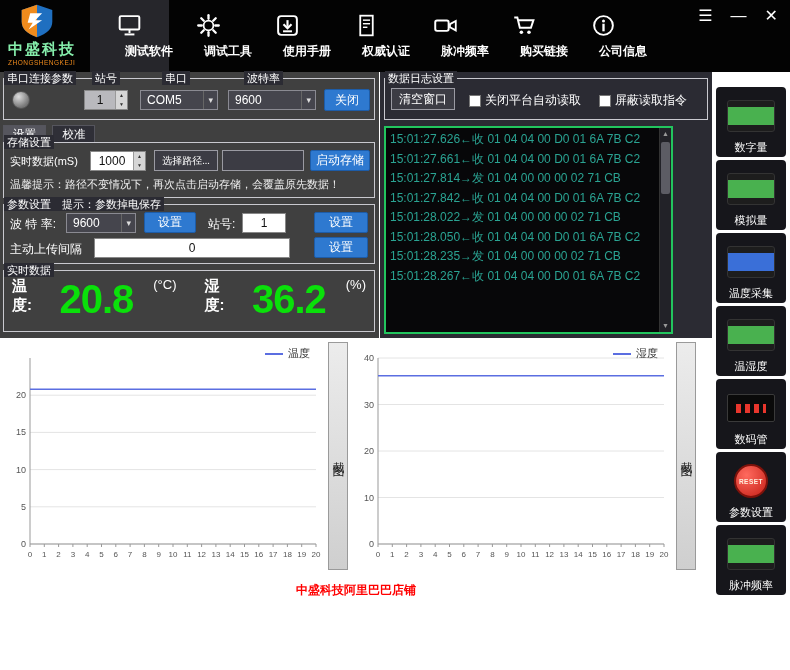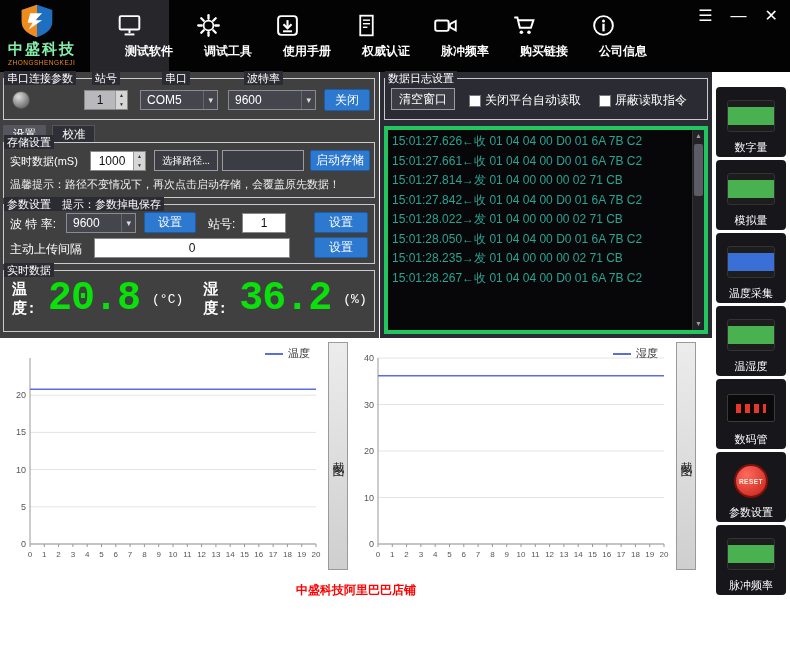--- a/index.html
+++ b/index.html
@@ -72,35 +72,35 @@
   .pos-p-set1{left:140px;top:7px;width:52px;height:21px;}
   .pos-p-station-label{left:204px;top:11px;}
   .pos-p-station{left:238px;top:8px;width:44px;height:20px;}
   .pos-p-set2{left:310px;top:7px;width:54px;height:21px;}
   .pos-p-upload-label{left:6px;top:36px;}
   .pos-p-upload{left:90px;top:33px;width:196px;height:20px;}
   .pos-p-set3{left:310px;top:32px;width:54px;height:21px;}
 
   
   .grp-realtime{top:198px;left:3px;width:372px;height:62px;}
-  .rt-row{position:absolute;left:8px;top:6px;display:flex;align-items:center;gap:12px;font-family:Liberation Mono, monospace;}
+  .rt-row{position:absolute;left:8px;top:6px;display:flex;gap:20px;}
   .rt-label{color:#fff;font-size:15px;font-weight:bold;}
   .rt-value{color:#0ae00a;font-size:40px;font-weight:bold;line-height:44px;letter-spacing:-1px;}
   .rt-unit{color:#fff;font-size:13px;margin-right:8px;}
 
   
   .grp-datalog{top:6px;left:4px;width:324px;height:42px;}
   .pos-clear{left:6px;top:9px;width:64px;height:22px;}
   .cbwrap{position:absolute;display:flex;align-items:center;gap:4px;color:#fff;font-size:12px;cursor:pointer;white-space:nowrap;}
   .pos-cb1{left:84px;top:13px;}
   .pos-cb2{left:214px;top:13px;}
   .cb{width:12px;height:12px;background:#fff;border:1px solid #777;display:inline-block;}
 
   
-  .logbox{position:absolute;top:54px;left:4px;width:324px;height:208px;background:#070709;border:4px solid #22c55e;}
+  .logbox{position:absolute;top:54px;left:4px;width:289px;height:208px;background:#070709;border:2px solid #22c55e;}
   .log-lines{position:absolute;left:4px;top:2px;right:14px;bottom:2px;overflow:hidden;}
   .log-line{font-size:12px;line-height:19.5px;color:#2aa392;white-space:nowrap;}
   .log-scrollbar{position:absolute;right:0;top:0;width:12px;height:100%;background:#222228;border-left:1px solid #333;}
   .sb-arrow{position:absolute;left:0;width:11px;height:12px;font-size:7px;color:#999;text-align:center;line-height:12px;cursor:pointer;}
   .sb-arrow.top{top:0;}
   .sb-arrow.bottom{bottom:0;}
   .sb-thumb{position:absolute;left:1px;top:14px;width:9px;height:52px;background:#5c5c64;border-radius:2px;cursor:grab;}
 
   
   .charts{position:absolute;top:338px;left:0;width:712px;height:240px;background:#fff;}

